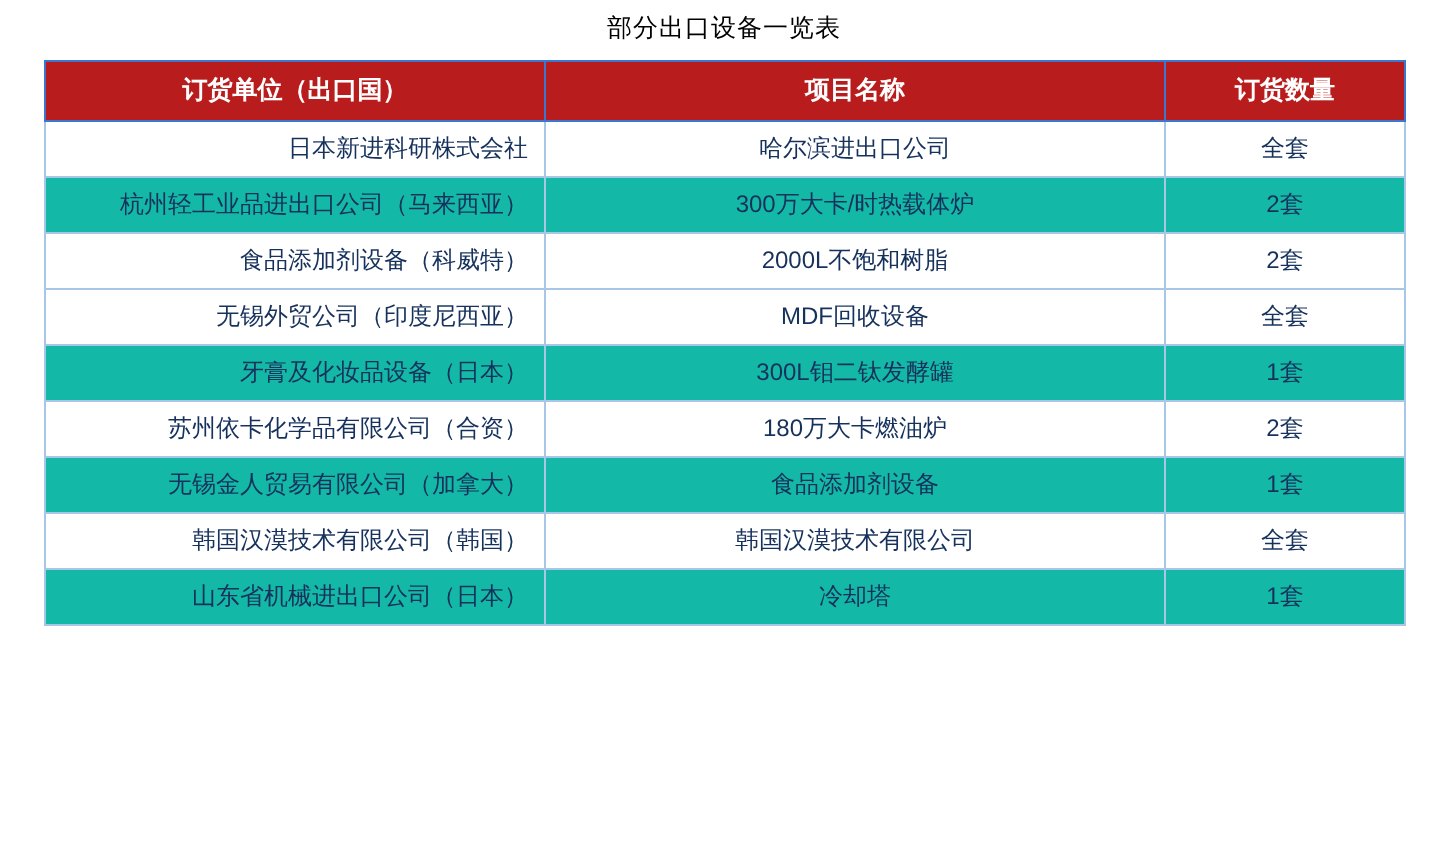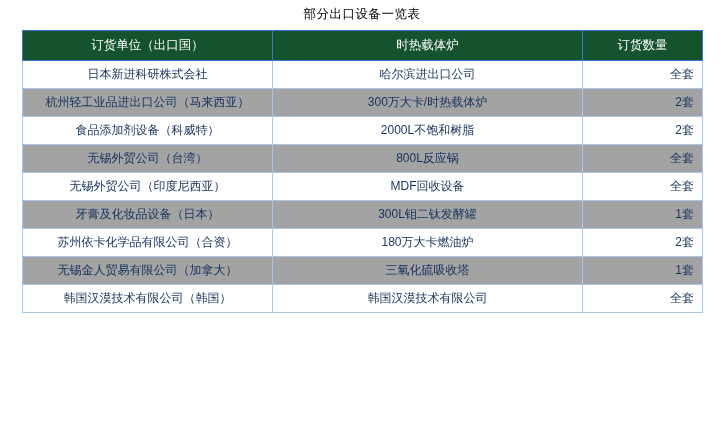--- a/index.html
+++ b/index.html
@@ -46,94 +46,94 @@
     height: 28px;
     padding: 0 8px;
     box-sizing: border-box;
     font-size: 12px;
     font-weight: normal;
     vertical-align: middle;
     white-space: nowrap;
     overflow: hidden;
   }
   table.data-table thead th {
-    background: #14532d;
+    background: #b91c1c;
     color: #ffffff;
-    font-weight: normal;
+    font-weight: bold;
     text-align: center;
     height: 30px;
     border: 1px solid #3b76d0;
     font-size: 12.5px;
   }
-  .col-unit   { width: 250px; text-align: center; padding-left: 10px; }
+  .col-unit   { width: 250px; text-align: right; padding-left: 10px; }
   .col-item   { width: 310px; text-align: center; }
-  .col-qty    { width: 120px; text-align: right; }
+  .col-qty    { width: 120px; text-align: center; }
   tbody tr.row-odd td  { background: #ffffff; }
-  tbody tr.row-even td { background: #a3a3a3; }
+  tbody tr.row-even td { background: #14b8a6; }
   tbody td { color: #16325c; }
 </style>
 </head>
 <body>
 
 <div class="page">
 
   <div class="doc-title">部分出口设备一览表</div>
 
   <div class="table-wrap">
     <table class="data-table">
       <thead>
         <tr>
           <th class="col-unit">订货单位（出口国）</th>
-          <th class="col-item">时热载体炉</th>
+          <th class="col-item">项目名称</th>
           <th class="col-qty">订货数量</th>
         </tr>
       </thead>
       <tbody>
         <tr class="row-odd">
           <td class="col-unit">日本新进科研株式会社</td>
           <td class="col-item">哈尔滨进出口公司</td>
           <td class="col-qty">全套</td>
         </tr>
         <tr class="row-even">
           <td class="col-unit">杭州轻工业品进出口公司（马来西亚）</td>
           <td class="col-item">300万大卡/时热载体炉</td>
           <td class="col-qty">2套</td>
         </tr>
         <tr class="row-odd">
           <td class="col-unit">食品添加剂设备（科威特）</td>
           <td class="col-item">2000L不饱和树脂</td>
           <td class="col-qty">2套</td>
         </tr>
-        <tr class="row-even">
-          <td class="col-unit">无锡外贸公司（台湾）</td>
-          <td class="col-item">800L反应锅</td>
-          <td class="col-qty">全套</td>
-        </tr>
         <tr class="row-odd">
           <td class="col-unit">无锡外贸公司（印度尼西亚）</td>
           <td class="col-item">MDF回收设备</td>
           <td class="col-qty">全套</td>
         </tr>
         <tr class="row-even">
           <td class="col-unit">牙膏及化妆品设备（日本）</td>
           <td class="col-item">300L钼二钛发酵罐</td>
           <td class="col-qty">1套</td>
         </tr>
         <tr class="row-odd">
           <td class="col-unit">苏州依卡化学品有限公司（合资）</td>
           <td class="col-item">180万大卡燃油炉</td>
           <td class="col-qty">2套</td>
         </tr>
         <tr class="row-even">
           <td class="col-unit">无锡金人贸易有限公司（加拿大）</td>
-          <td class="col-item">三氧化硫吸收塔</td>
+          <td class="col-item">食品添加剂设备</td>
           <td class="col-qty">1套</td>
         </tr>
         <tr class="row-odd">
           <td class="col-unit">韩国汉漠技术有限公司（韩国）</td>
           <td class="col-item">韩国汉漠技术有限公司</td>
           <td class="col-qty">全套</td>
+        </tr>
+        <tr class="row-even">
+          <td class="col-unit">山东省机械进出口公司（日本）</td>
+          <td class="col-item">冷却塔</td>
+          <td class="col-qty">1套</td>
         </tr>
       </tbody>
     </table>
   </div>
 
 </div>
 
 </body></html>

